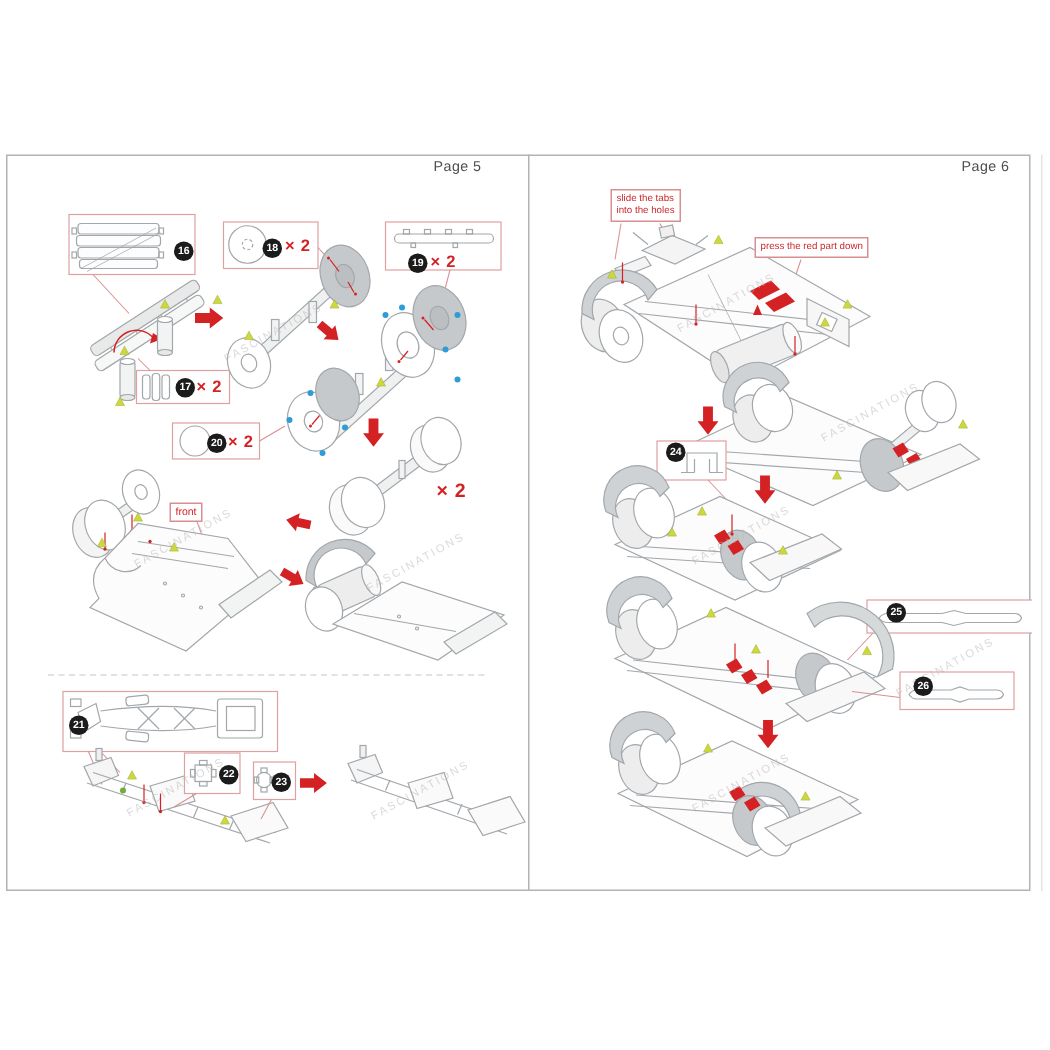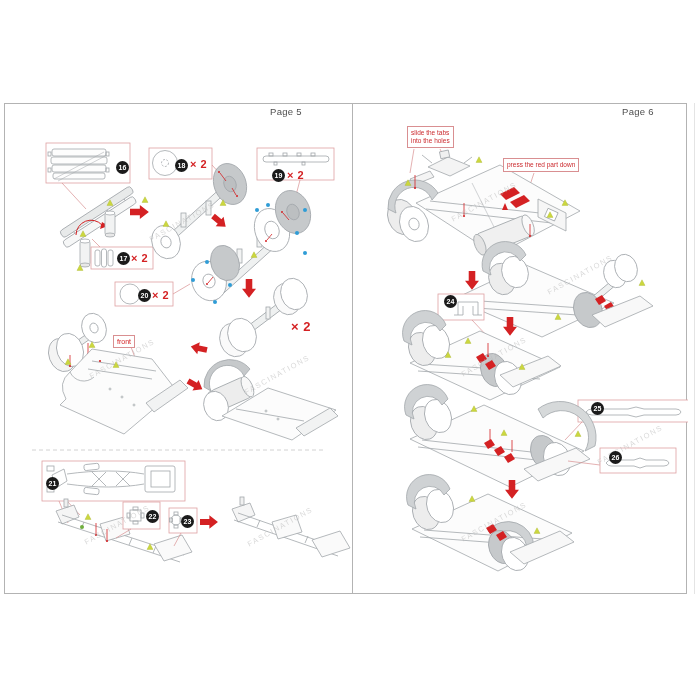--- a/index.html
+++ b/index.html
@@ -1,20 +1,20 @@
 <!DOCTYPE html>
 <html><head>
 <meta charset="utf-8">
 <style>
 html,body{margin:0;padding:0;background:#fff}
 .stage{position:relative;width:700px;height:700px;background:#fff;overflow:hidden;font-family:"Liberation Sans",sans-serif}
 .frame{position:absolute;left:4px;top:103px;width:683px;height:491px;border:1px solid #b3b3b3;box-sizing:border-box;background:#fff}
 .divider{position:absolute;left:352px;top:103px;width:1px;height:491px;background:#b3b3b3}
 .edge{position:absolute;left:694px;top:103px;width:1px;height:491px;background:#e4e4e4}
-.pagelabel{position:absolute;font-size:9.5px;color:#4e4e4e;letter-spacing:.3px;width:70px;text-align:left}
+.pagelabel{position:absolute;font-size:9.5px;color:#4e4e4e;letter-spacing:.3px;width:70px;text-align:center}
 .art{position:absolute}
 .badge{position:absolute;width:13px;height:13px;border-radius:50%;background:#1b1b1b;color:#fff;font-size:7px;font-weight:bold;display:flex;align-items:center;justify-content:center;line-height:1;z-index:5}
 .mult{position:absolute;color:#d42123;font-size:11px;font-weight:bold;letter-spacing:.5px;line-height:1;z-index:5}
 .mult.big{font-size:13px}
 .front-label{position:absolute;border:1px solid #d98f91;color:#d42123;font-size:7px;line-height:1;padding:2px 3px;background:rgba(255,255,255,.85);z-index:5}
 .callout{position:absolute;border:1px solid #d98f91;color:#cb2a2e;background:rgba(255,255,255,.92);line-height:1.25;padding:2px 3px;font-size:6.5px;z-index:5}
 .callout .ln{display:block}
 .wm{position:absolute;color:#b5b5b5;opacity:.5;font-size:7.5px;letter-spacing:1.6px;transform:rotate(-29deg);transform-origin:left center;white-space:nowrap;pointer-events:none;z-index:2}
 </style>
 </head>

